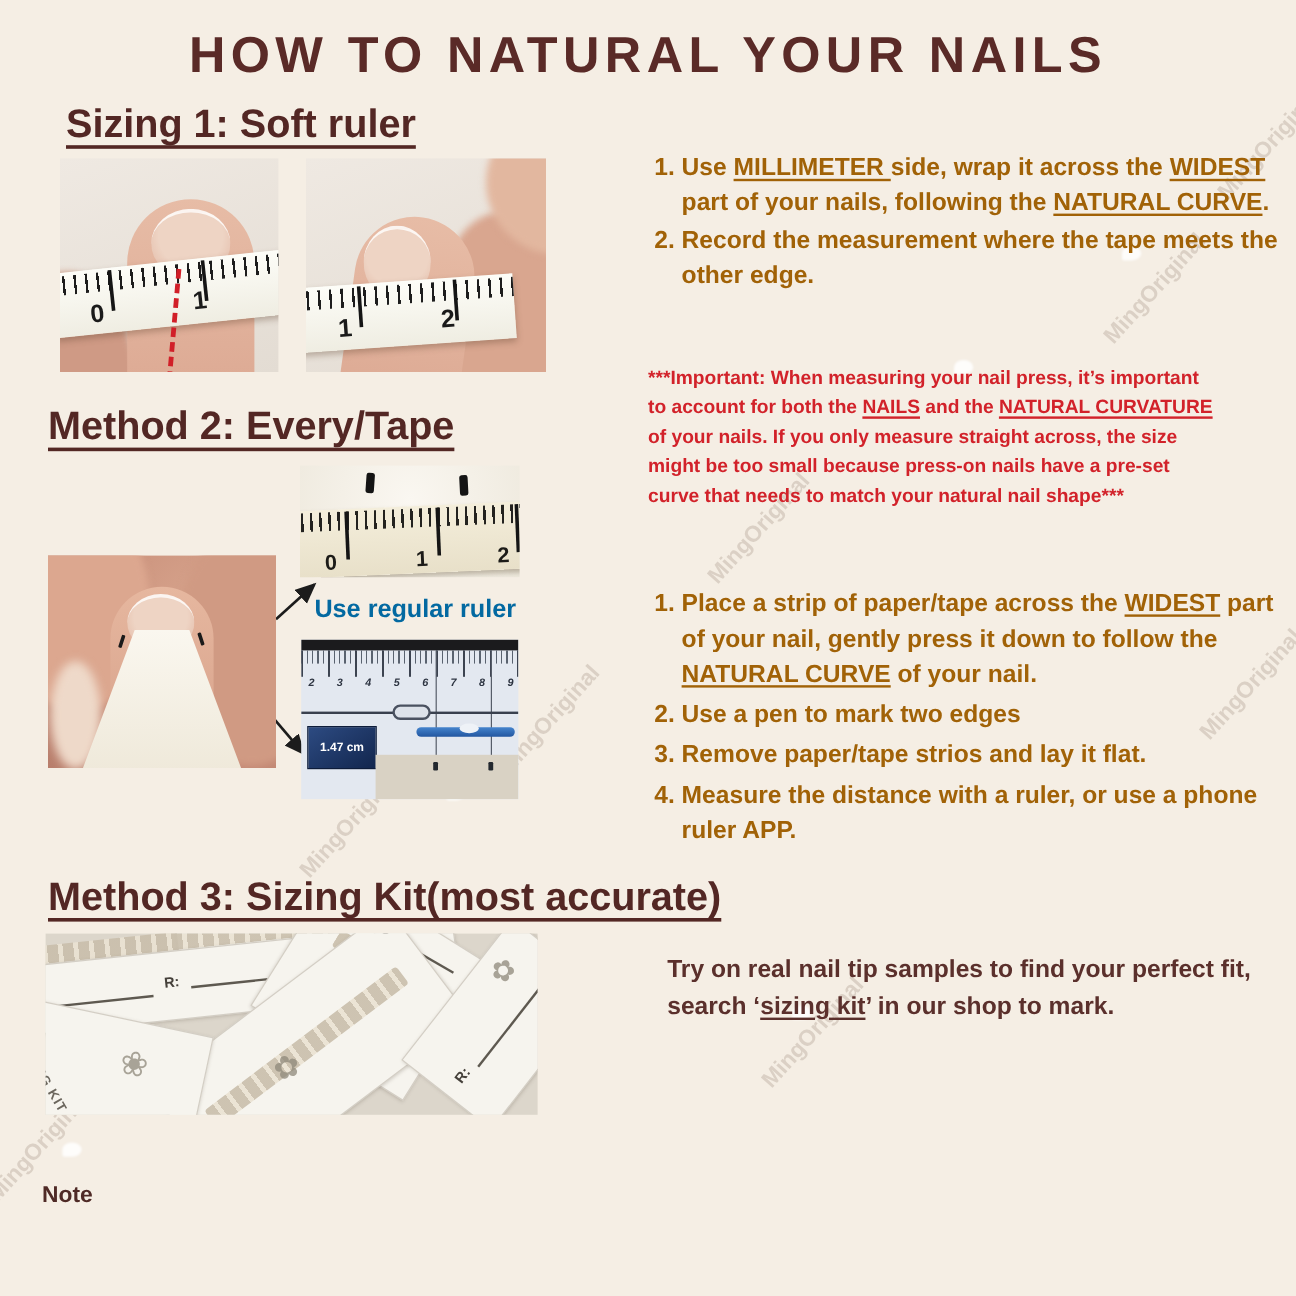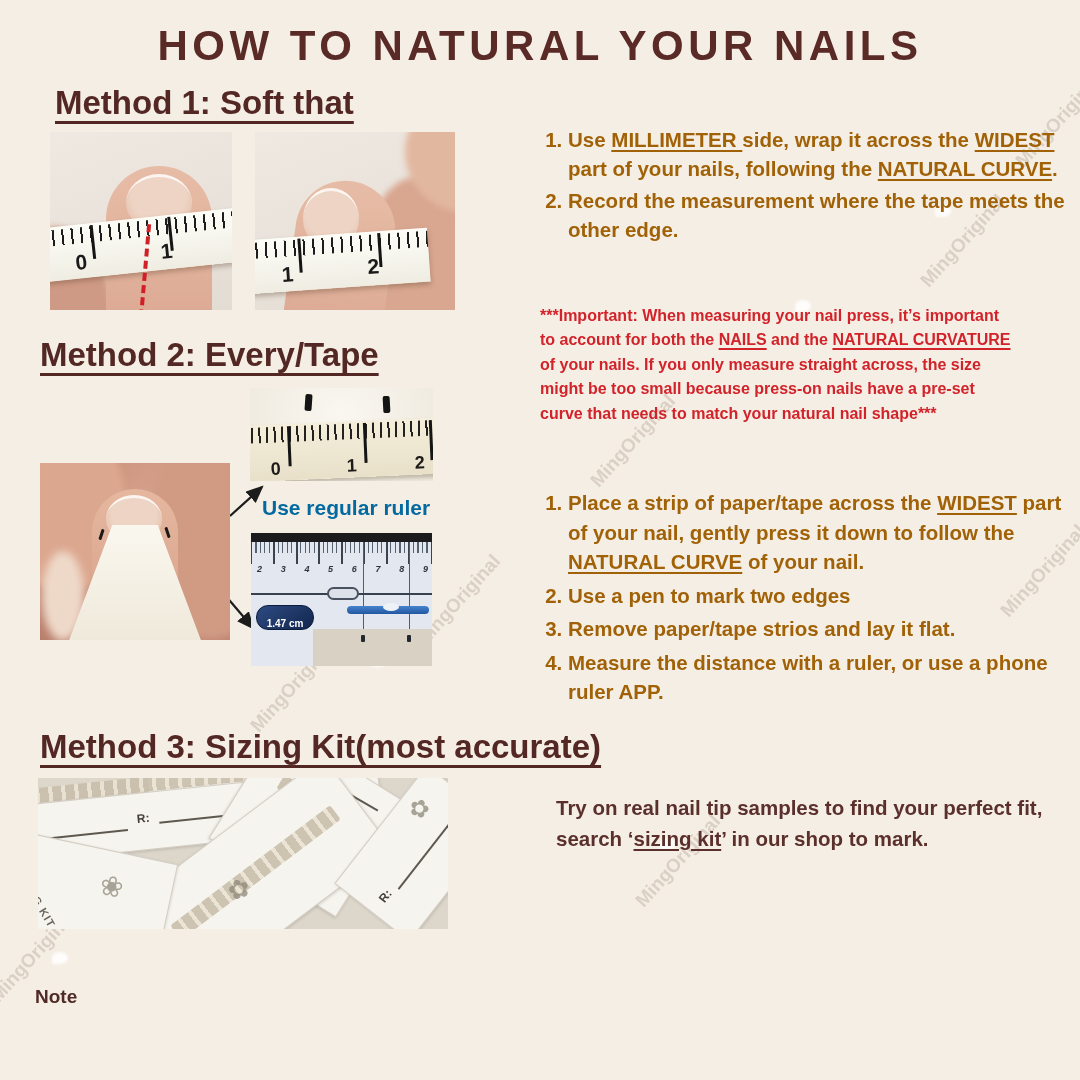--- a/index.html
+++ b/index.html
@@ -87,23 +87,23 @@
     background-size:100% 50%,100% 26%; background-repeat:no-repeat; }
   .p-nums { position:absolute; left:6px; right:4px; top:31px; display:flex;
     justify-content:space-between; font-size:9px; font-weight:700; color:#2e3542; font-style:italic; }
   .p-line { position:absolute; left:0; right:0; top:60px; height:2px; background:#39404e; }
   .p-pill { position:absolute; left:76px; top:54px; width:32px; height:13px;
     border:2.5px solid #4a5160; border-radius:7px; background:#dde2ea; }
   .p-blue { position:absolute; left:96px; top:73px; width:82px; height:8px;
     background:linear-gradient(#4584cd,#2256a0); border-radius:4px; }
   .p-notch { position:absolute; left:36px; top:-3px; width:16px; height:8px;
     background:#eef2f7; border-radius:50%; }
-  .p-badge { position:absolute; left:5px; top:72px; width:58px; height:25px;
+  .p-badge { position:absolute; left:5px; top:72px; width:58px; height:36px;
     background:linear-gradient(145deg,#2d4b82,#12264e); border:1px solid #0d1c3a;
-    border-radius:12px; color:#fff; font-size:10px; font-weight:700;
+    border-radius:0; color:#fff; font-size:10px; font-weight:700;
     text-align:center; line-height:36px; }
   .p-paper { position:absolute; left:62px; top:96px; right:0; bottom:0; background:#d9d2c4; }
   .p-hair { position:absolute; width:1px; top:9px; height:96px; background:#565d69; }
   .p-dot { position:absolute; width:4px; height:7px; background:#23282f; border-radius:1px; }
 
   
   .img-kit { position:absolute; left:38px; top:778px; width:410px; height:151px;
     overflow:hidden; background:#dcd6cb; }
   .card { position:absolute; background:#f6f4ee; border:1px solid rgba(160,150,135,.4);
     box-shadow:0 1px 3px rgba(120,110,95,.3); }
@@ -132,21 +132,21 @@
   <span class="wm" style="left:620px;top:850px;">MingOriginal</span>
   <span class="wm" style="left:-25px;top:945px;">MingOriginal</span>
   <div class="petal" style="left:935px;top:205px;"></div>
   <div class="petal" style="left:795px;top:300px;"></div>
   <div class="petal" style="left:372px;top:655px;"></div>
   <div class="petal" style="left:52px;top:952px;"></div>
   <div class="petal" style="left:660px;top:838px;"></div>
 
   <h1 class="title">HOW TO NATURAL YOUR NAILS</h1>
 
-  <h2 class="mheading" style="left:55px;top:84px;">Method 1: Soft that</h2>
+  <h2 class="mheading" style="left:55px;top:84px;">Sizing 1: Soft ruler</h2>
 
   <div class="photo m1a">
     <div class="blob" style="left:-55px;top:95px;width:120px;height:210px;background:#cf9a85;"></div>
 
     <div class="finger-main" style="left:56px;top:34px;width:106px;height:260px;border-radius:53px 53px 30px 30px;"></div>
     <div class="nail" style="left:76px;top:42px;width:66px;height:58px;"></div>
     <div class="tape" style="left:-6px;right:-6px;top:86px;transform:rotate(-6deg);">
       <div class="ticks"></div>
       <div class="maj" style="left:48px;top:2px;height:34px;"></div>
       <div class="maj" style="left:126px;top:2px;height:34px;"></div>

